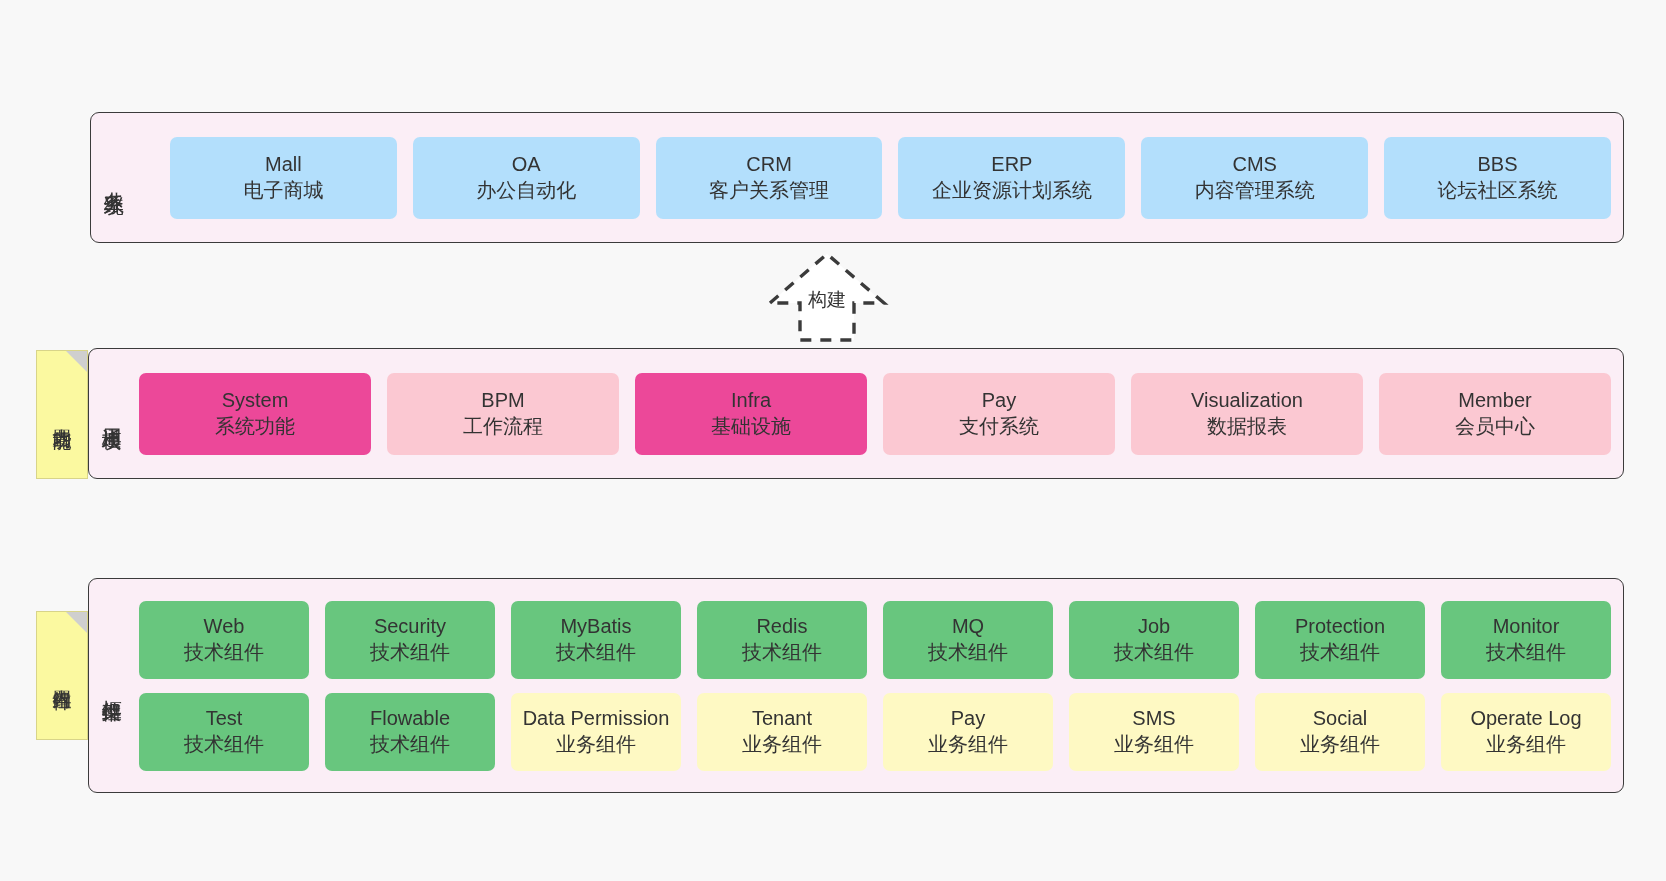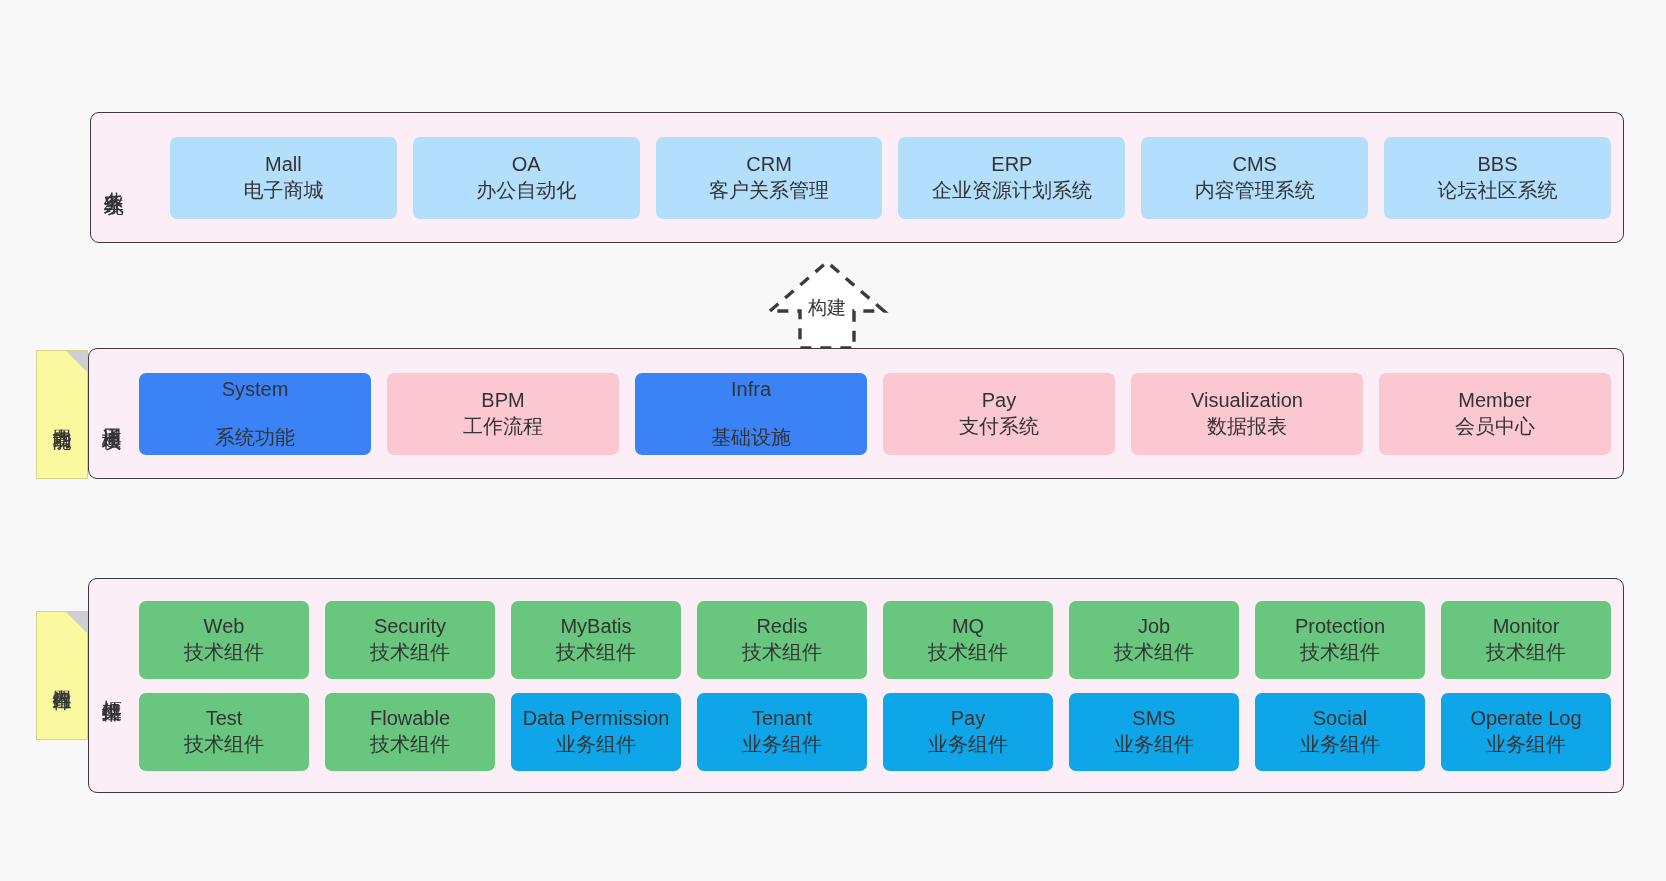--- a/index.html
+++ b/index.html
@@ -70,24 +70,24 @@
   .cell .en{display:block;}
   .cell .cn{display:block;}
 
   
   .r-biz .cell{height:82px;}
   .r-mod .cell{height:82px;}
   .r-comp .cell{height:78px;}
 
   
   .c-blue       {background:#b3dffc;}
-  .c-red        {background:#3b82f6;justify-content:space-between;}
+  .c-red        {background:#ec4899;}
   .c-pink       {background:#fbc8d2;}
   .c-green      {background:#68c67e;align-items:center;}
-  .c-lightgreen {background:#0ea5e9;}
+  .c-lightgreen {background:#fef9c3;}
 
   
   .note{
     position:absolute;
     background:#fbf9a0;
     border:1px solid #d8d489;
     box-sizing:border-box;
     display:flex;
     align-items:center;
     justify-content:center;
@@ -157,21 +157,21 @@
         </div>
         <div class="cell c-blue">
           <span class="en">BBS</span>
           <span class="cn">论坛社区系统</span>
         </div>
 
       </div>
     </div>
   </div>
 
-  <div class="arrow" style="left:752px;top:256px;">
+  <div class="arrow" style="left:752px;top:248px;">
     <svg viewBox="0 0 150 98" xmlns="http://www.w3.org/2000/svg" aria-hidden="true">
       <path d="M 18 55 L 75 6 L 132 55 L 102 55 L 102 92 L 48 92 L 48 55 Z" fill="#ffffff" stroke="#3b3b3b" stroke-width="3.4" stroke-dasharray="11 9" stroke-linejoin="miter"></path>
     </svg>
     <div class="arrow-label">构建</div>
   </div>
 
   <div class="note" style="left:36px;top:350px;width:52px;height:129px;">
     <span class="fold"></span>
     <span>内置功能</span>
   </div>

